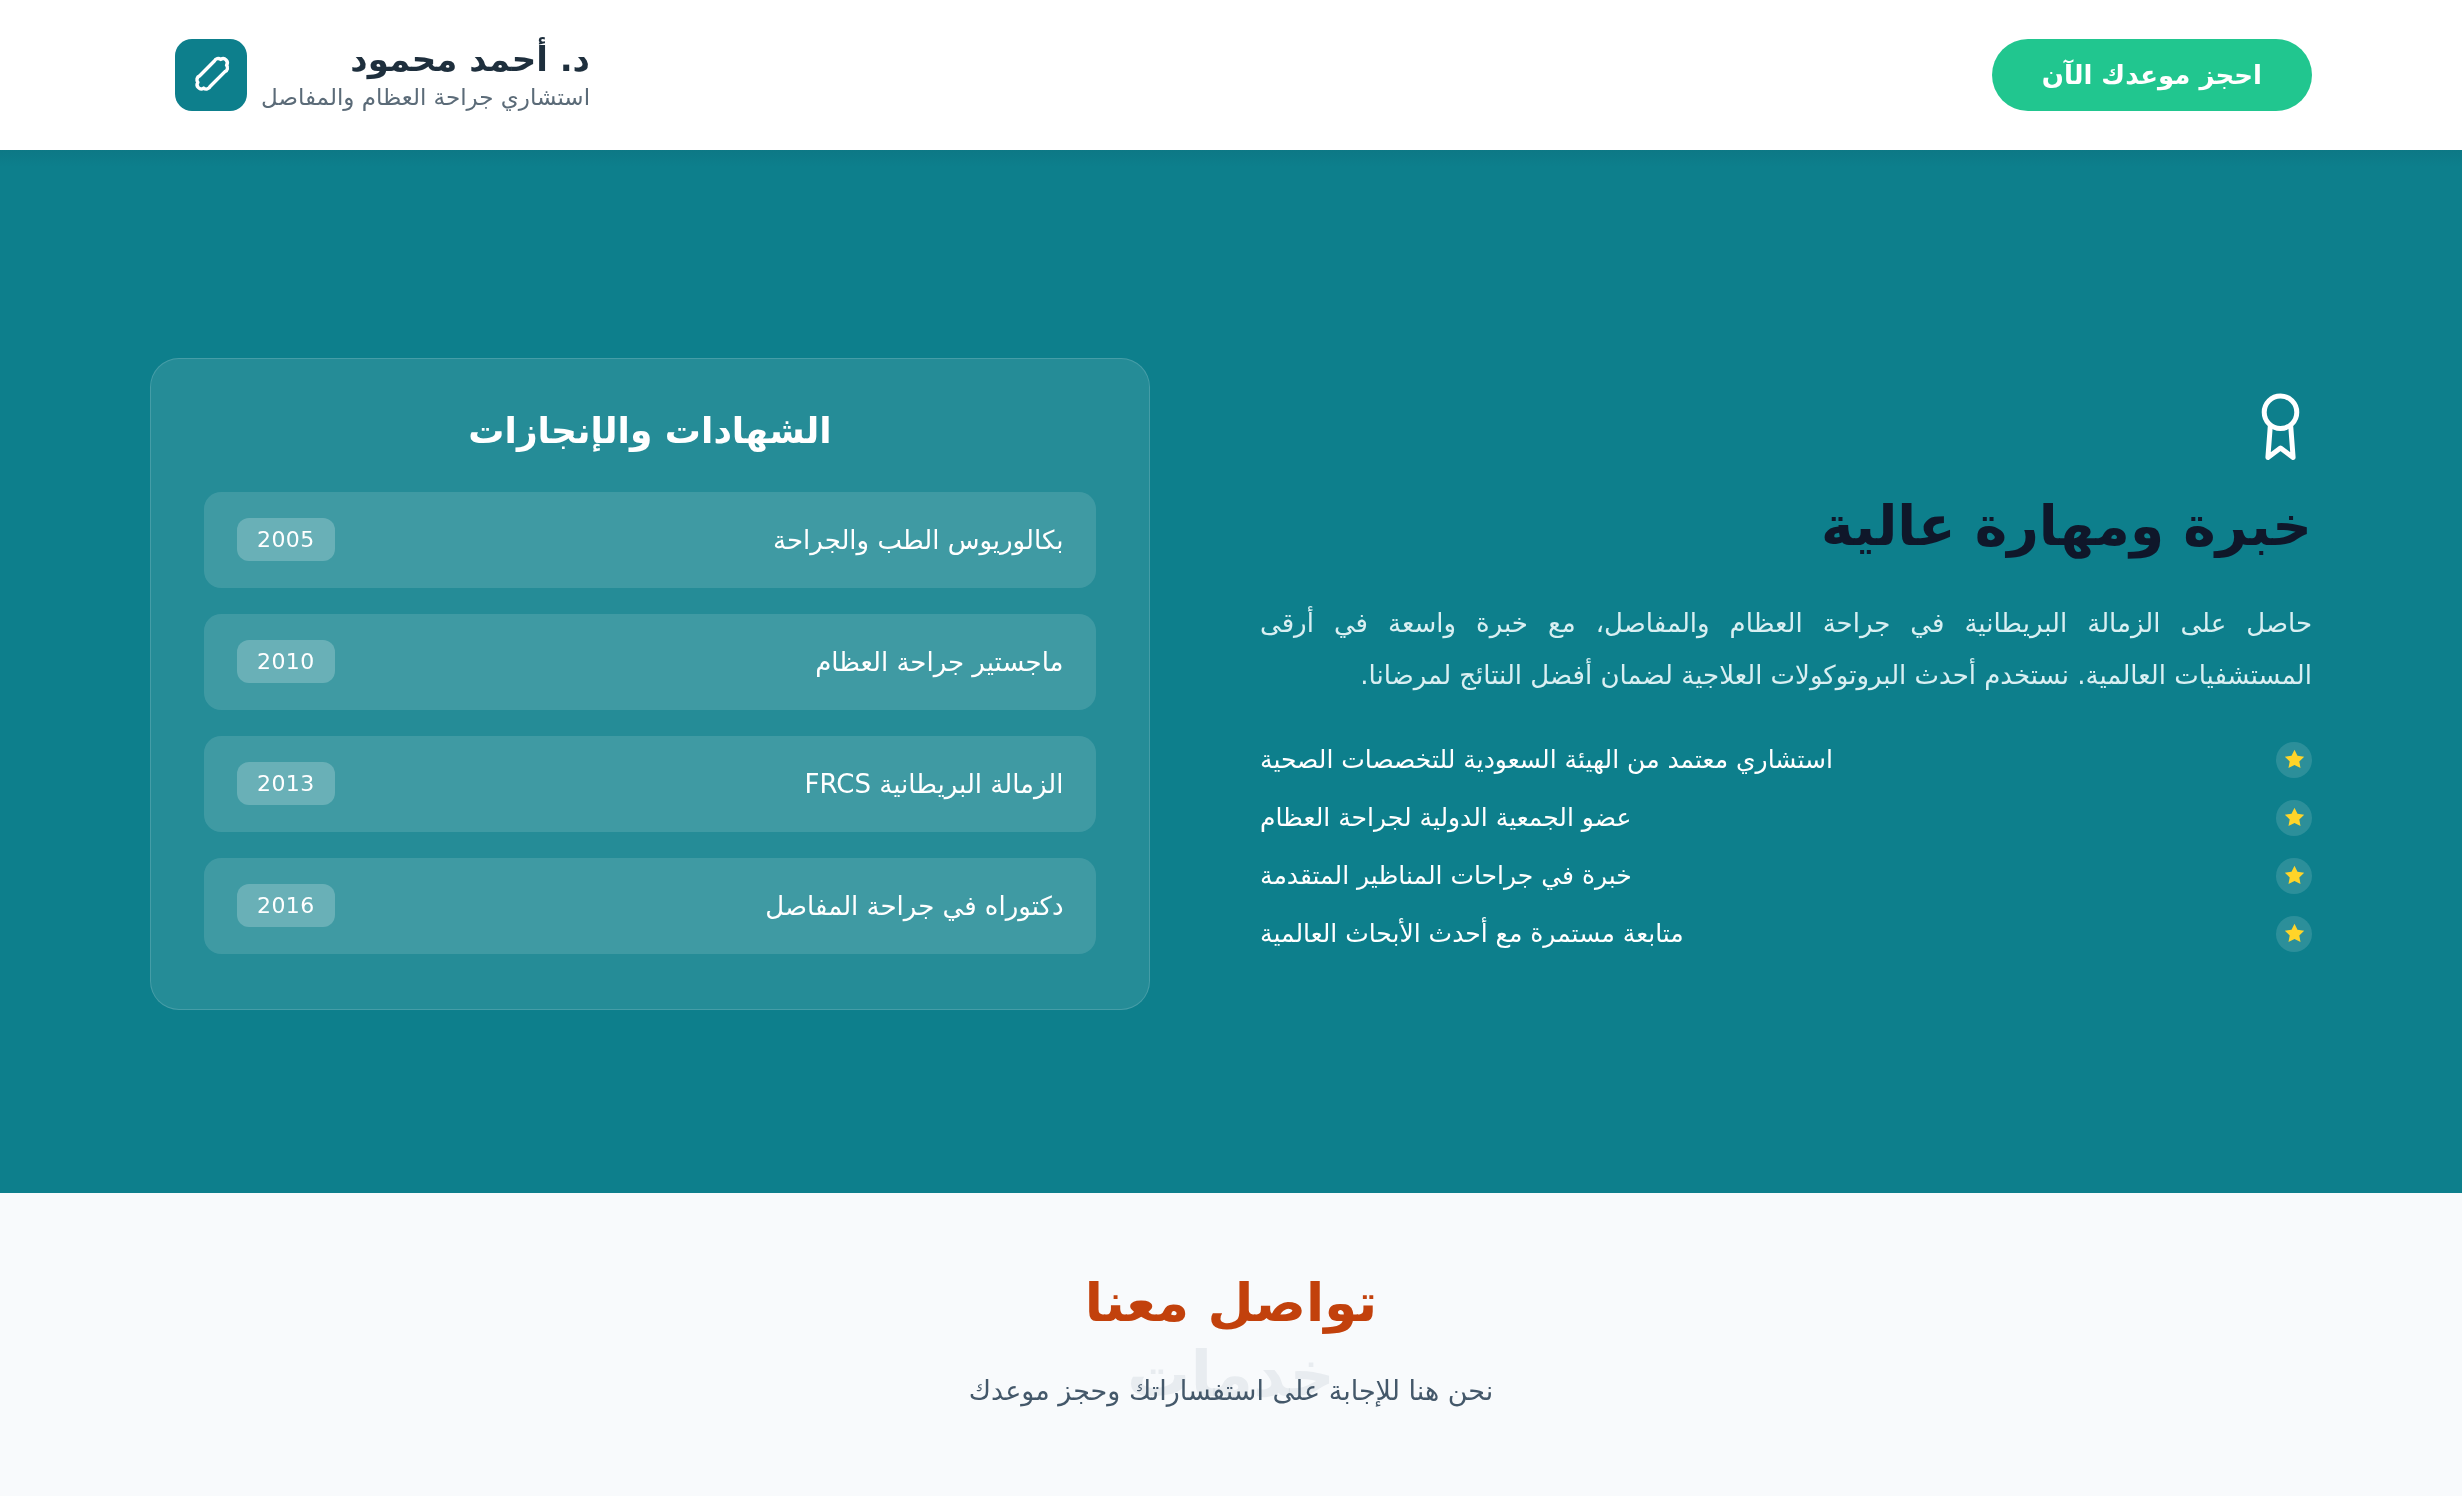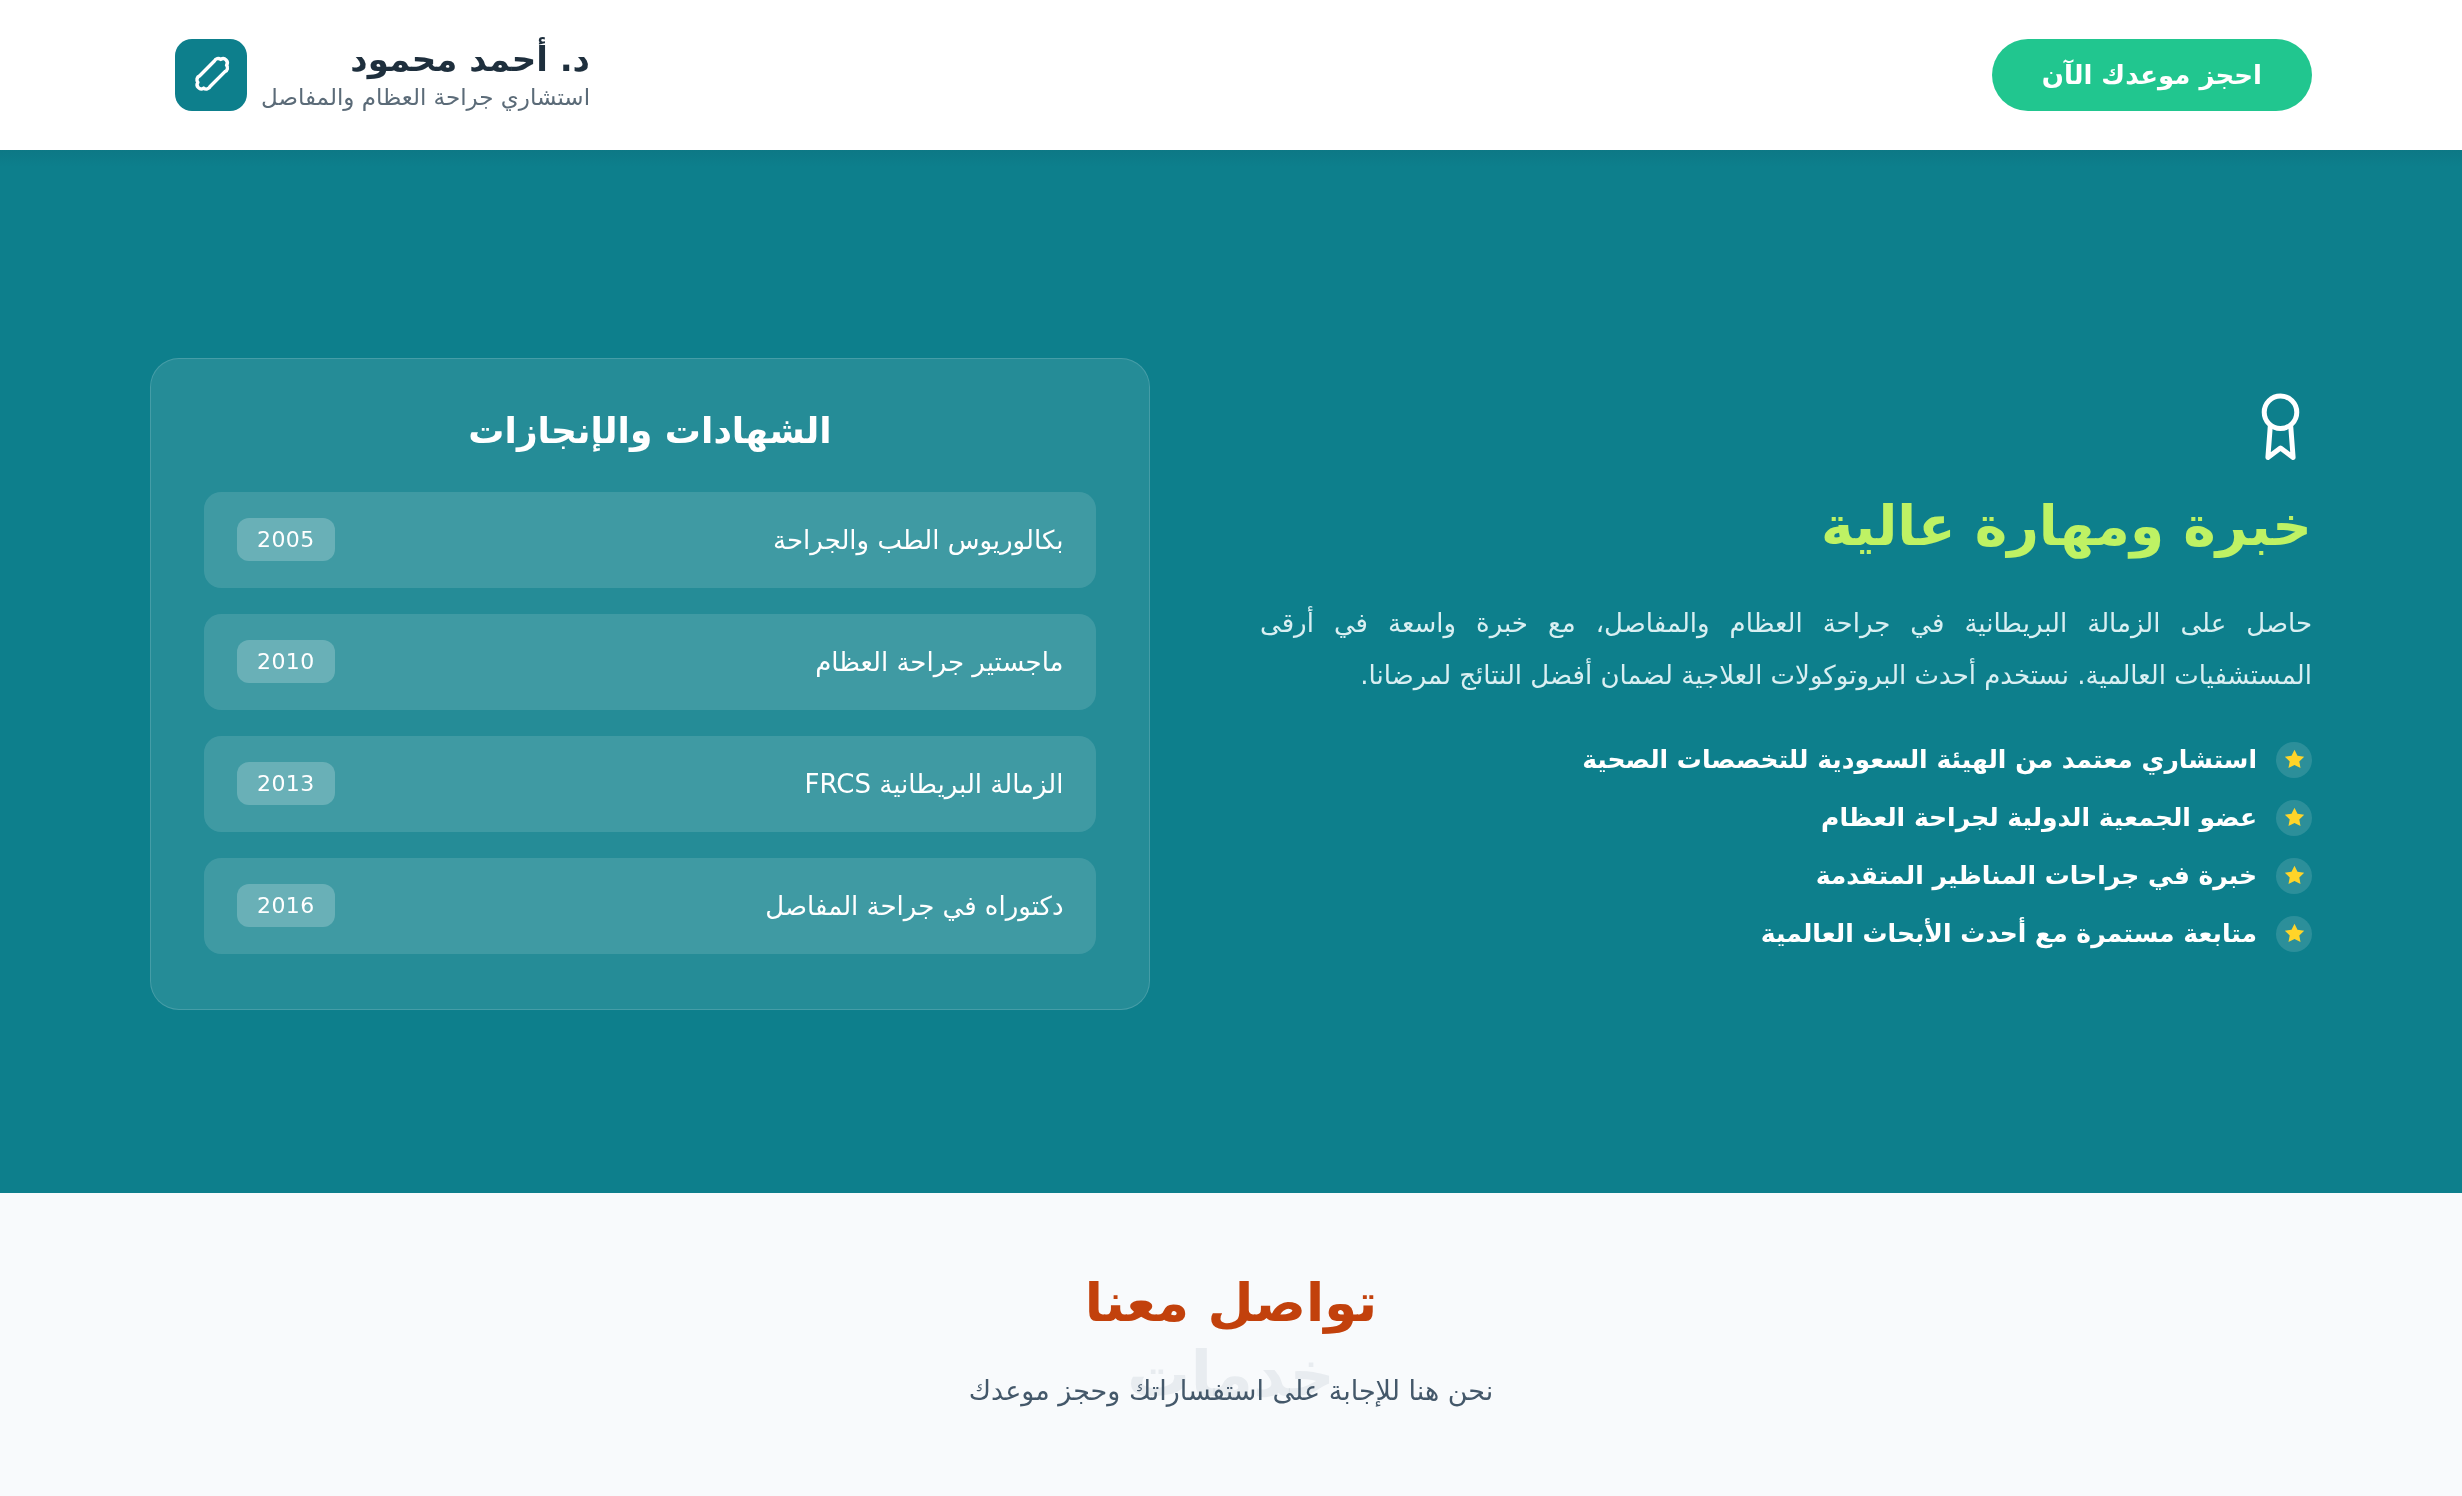--- a/index.html
+++ b/index.html
@@ -107,21 +107,21 @@
     width: 1052px;
     text-align: right;
     flex: 0 0 auto;
   }
   .award-icon { margin-bottom: 24px; }
   .award-icon svg { width: 63px; height: 74px; display: inline-block; }
 
   .hero-title {
     font-size: 55px;
     font-weight: 700;
-    color: #bef264;
+    color: #0f172a;
     margin: 0 0 36px 0;
     line-height: 1.25;
     letter-spacing: 0.4px;
   }
   .hero-paragraph {
     font-size: 26px;
     line-height: 2.0;
     color: #d9eff2;
     margin: 0 0 41px 0;
     text-align: justify;
@@ -130,24 +130,23 @@
 
   .feature-list {
     list-style: none;
     margin: 0;
     padding: 0;
   }
   .feature-item {
     display: flex;
     flex-direction: row;
     align-items: center;
-    justify-content: flex-start;
+    justify-content: space-between;
     gap: 19px;
     margin-bottom: 22px;
-    font-weight: bold;
   }
   .feature-item:last-child { margin-bottom: 0; }
   .star-badge {
     width: 36px;
     height: 36px;
     border-radius: 50%;
     background: rgba(255,255,255,0.13);
     display: flex;
     align-items: center;
     justify-content: center;

